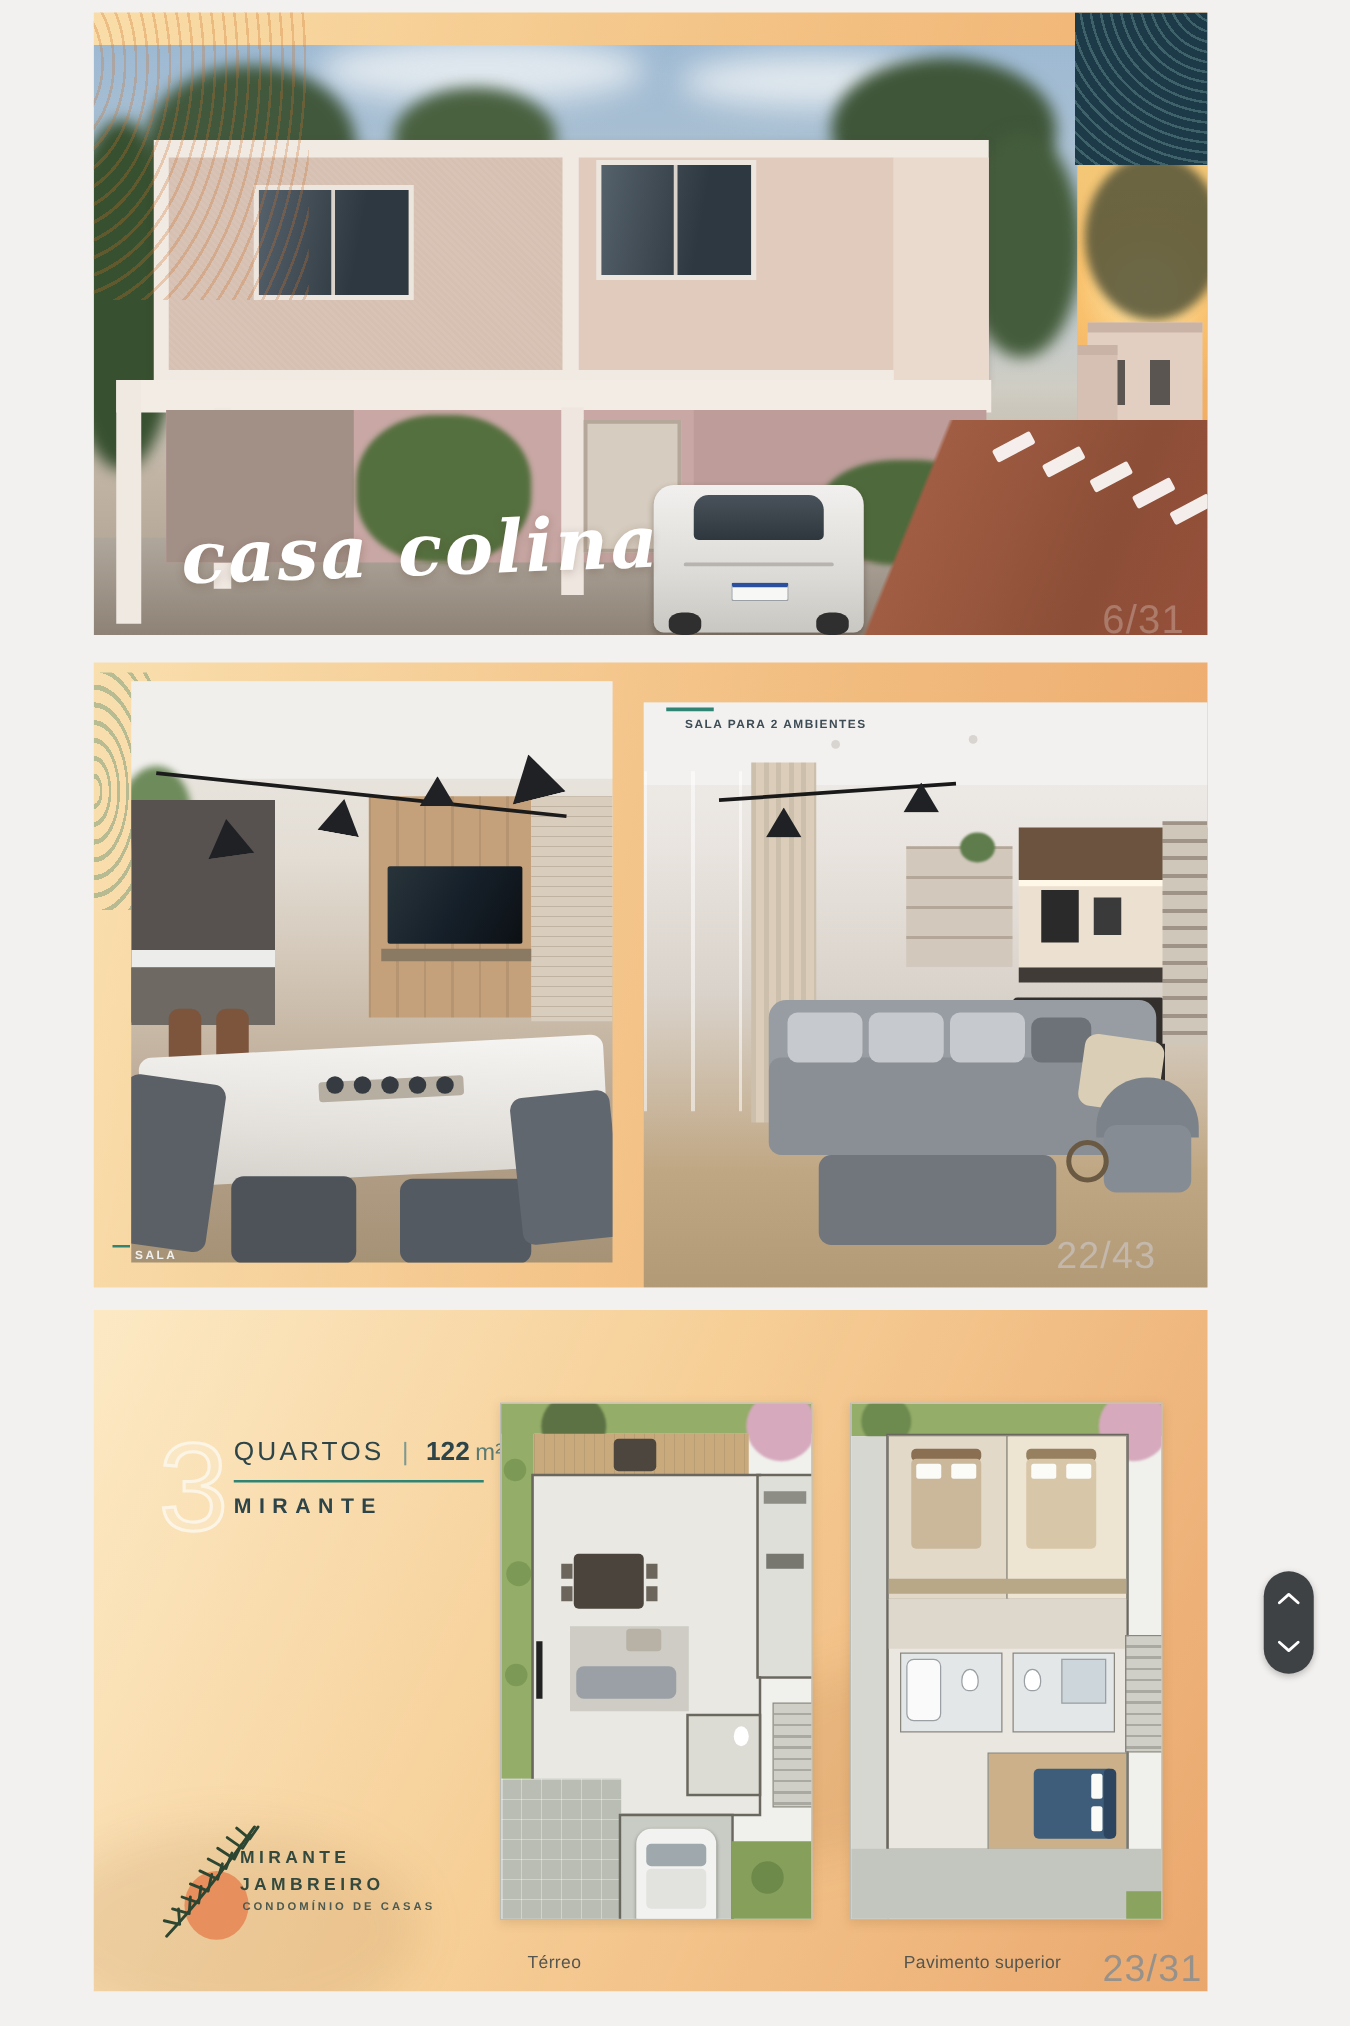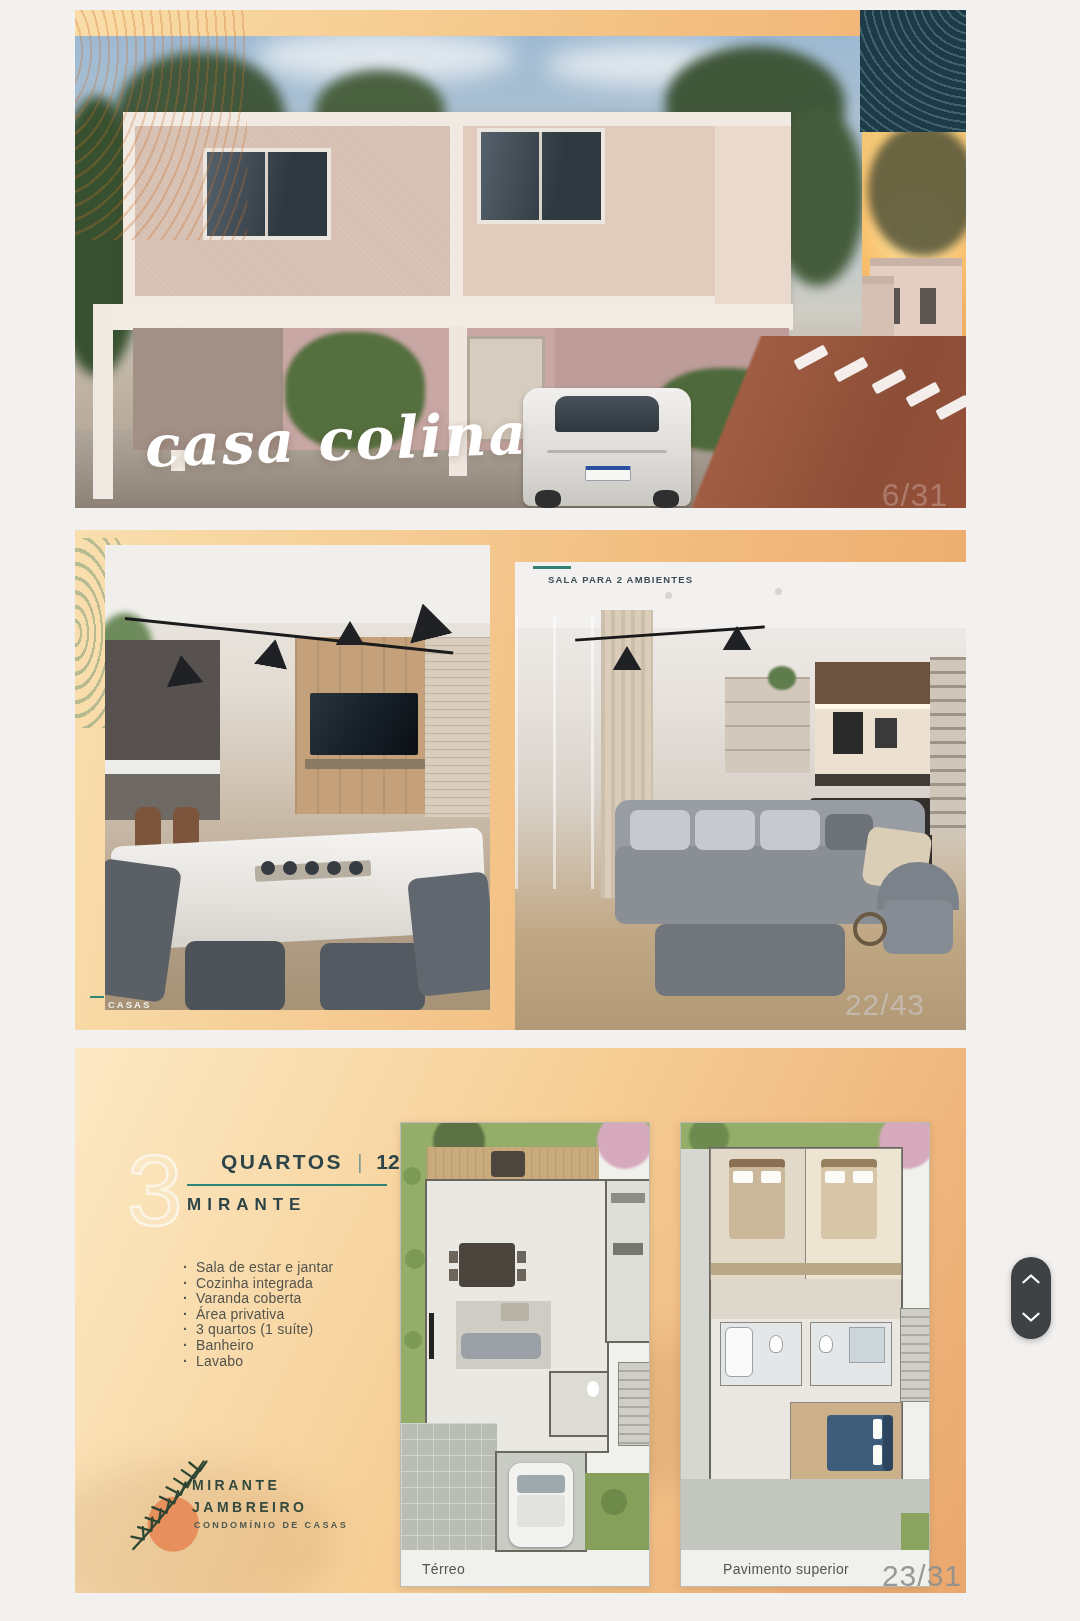--- a/index.html
+++ b/index.html
@@ -164,34 +164,34 @@
   .s2-num{right:41px;bottom:8px;color:rgba(205,205,212,.55);font-size:30px;}
 
   
   .leaf-shadow{position:absolute;border-radius:50%;filter:blur(18px);background:rgba(150,90,40,.12);}
   .ls1{left:-40px;bottom:-30px;width:300px;height:160px;}
   .ls2{right:60px;bottom:120px;width:420px;height:140px;transform:rotate(-18deg);}
   .big-num{position:absolute;left:52px;top:92px;font-size:100px;line-height:1;font-weight:400;
     color:rgba(252,246,232,.22);-webkit-text-stroke:2.5px rgba(252,246,232,.95);}
   .fp-title{position:absolute;left:112px;top:102px;}
   .fp-line1{display:flex;align-items:baseline;gap:14px;}
-  .fp-rooms{font-size:21px;font-weight:700;letter-spacing:2.5px;color:var(--dark-slate,#2d4549);margin-left:34px;}
+  .fp-rooms{font-size:21px;font-weight:400;letter-spacing:2.5px;color:var(--dark-slate,#2d4549);}
   .fp-sep{font-size:20px;font-weight:300;color:#7d9a90;}
   .fp-area-num{font-size:21px;font-weight:700;color:var(--dark-slate,#2d4549);}
   .fp-area-unit{font-size:19px;font-weight:400;color:#5a7a72;}
   .fp-underline{margin-top:10px;width:200px;height:2px;background:var(--accent-teal,#2f8474);}
   .fp-subtype{margin-top:9px;font-size:17px;font-weight:700;letter-spacing:6px;color:var(--dark-slate,#2d4549);}
   .features{position:absolute;left:108px;top:212px;list-style:none;}
   .features li{position:relative;padding-left:13px;font-size:14px;line-height:15.6px;color:#53544d;letter-spacing:.2px;}
   .features li::before{content:"·";position:absolute;left:0;font-weight:700;color:#53544d;}
   .brand{position:absolute;left:45px;top:400px;width:280px;height:110px;}
   .brand-fern{position:absolute;left:0;top:0;}
   .brand-name{position:absolute;left:72px;top:26px;font-size:14px;font-weight:700;letter-spacing:3.5px;color:#33493e;line-height:22px;}
   .brand-tagline{position:absolute;left:74px;top:72px;font-size:9px;font-weight:700;letter-spacing:2.4px;color:#4c5a51;}
-  .plan{position:absolute;top:74px;width:250px;height:465px;background:#f0f1ec;border:1px solid rgba(90,90,80,.35);overflow:visible;box-shadow:0 2px 8px rgba(120,80,40,.18);padding-left:48px;}
+  .plan{position:absolute;top:74px;width:250px;height:414px;background:#f0f1ec;border:1px solid rgba(90,90,80,.35);overflow:visible;box-shadow:0 2px 8px rgba(120,80,40,.18);padding-left:48px;}
   .plan-terreo{left:325px;} .plan-sup{left:605px;}
   .plan-label{position:absolute;top:438px;font-size:14px;color:#55554f;letter-spacing:.3px;}
   .plan-terreo .plan-label{left:21px;} .plan-sup .plan-label{left:42px;}
   .plan .clip{position:absolute;inset:0;overflow:hidden;}
   .lawn{position:absolute;background:#94ad68;}
   .lawn-blob{position:absolute;border-radius:50%;background:#7c9a55;}
   .tree-dark{position:absolute;border-radius:50%;background:#5c7244;filter:blur(1px);}
   .tree-pink{position:absolute;border-radius:50%;background:#d6a9bd;filter:blur(1px);}
   .deck{position:absolute;background:#c9aa7d;background-image:repeating-linear-gradient(90deg,rgba(0,0,0,.08) 0 1px,transparent 1px 8px);}
   .room{position:absolute;background:#e9e8e2;outline:2px solid #6a675e;}
@@ -334,56 +334,40 @@
       <div class="pl-throw"></div>
       <div class="pl-ottoman"></div>
       <div class="pl-arm-back"></div>
       <div class="pl-arm-seat"></div>
       <div class="pl-side-table"></div>
     </figure>
 
     <div class="label-line s2-right-line"></div>
     <div class="s2-right-label">SALA PARA 2 AMBIENTES</div>
     <div class="label-line s2-sala-line"></div>
-    <div class="s2-sala-label">CASAS</div>
+    <div class="s2-sala-label">SALA</div>
 
     <div class="page-indicator s2-num">22/43</div>
   </section>
 
   <section class="slide slide3">
     <div class="leaf-shadow ls1"></div>
     <div class="leaf-shadow ls2"></div>
 
     <div class="big-num">3</div>
     <div class="fp-title">
       <div class="fp-line1">
         <span class="fp-rooms">QUARTOS</span>
         <span class="fp-sep">|</span>
         <span class="fp-area"><b class="fp-area-num">122</b> <span class="fp-area-unit">m²</span></span>
       </div>
       <div class="fp-underline"></div>
       <div class="fp-subtype">MIRANTE</div>
     </div>
 
-    <ul class="features">
-
-        <li>Sala de estar e jantar</li>
-
-        <li>Cozinha integrada</li>
-
-        <li>Varanda coberta</li>
-
-        <li>Área privativa</li>
-
-        <li>3 quartos (1 suíte)</li>
-
-        <li>Banheiro</li>
-
-        <li>Lavabo</li>
-      </ul>
 
     <div class="brand">
       <svg class="brand-fern" width="95" height="105" viewBox="0 0 100 110">
         <ellipse cx="56" cy="80" rx="27" ry="29" fill="#e88f5e"></ellipse>
         <g stroke="#2d4632" stroke-width="2.4" stroke-linecap="round" fill="none">
           <path d="M14 106 Q48 70 88 14"></path>
           <path d="M25 96 l-13 -3 M25 96 l-1 -13"></path>
           <path d="M33 87 l-14 -4 M33 87 l1 -14"></path>
           <path d="M41 78 l-14 -5 M41 78 l2 -14"></path>
           <path d="M49 68 l-15 -6 M49 68 l3 -14"></path>

